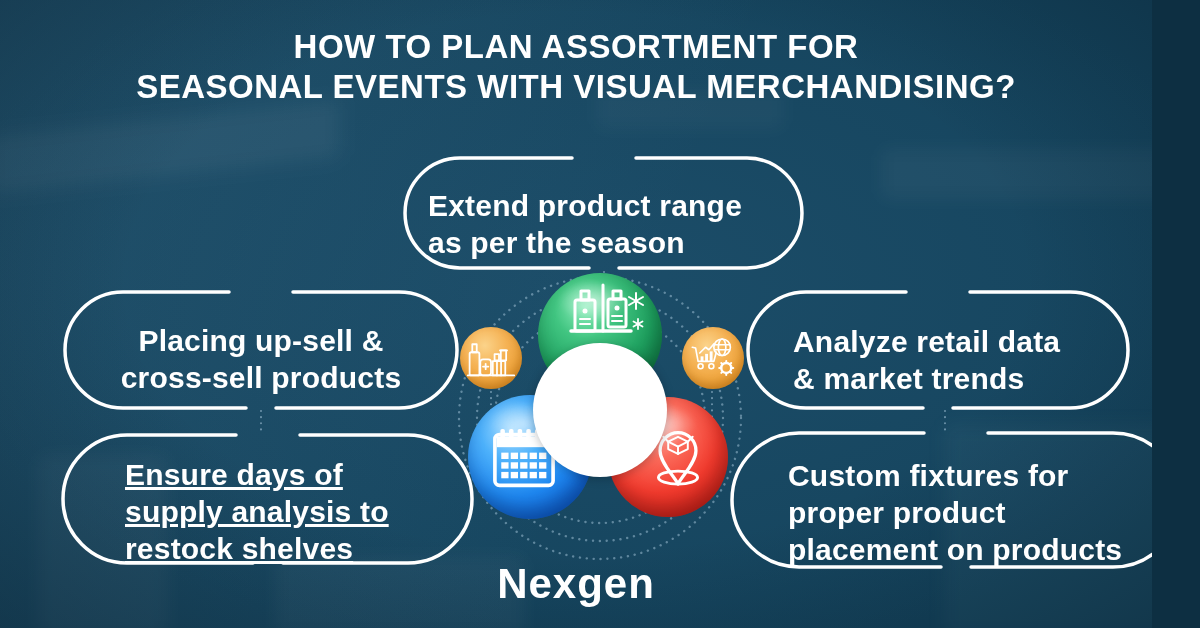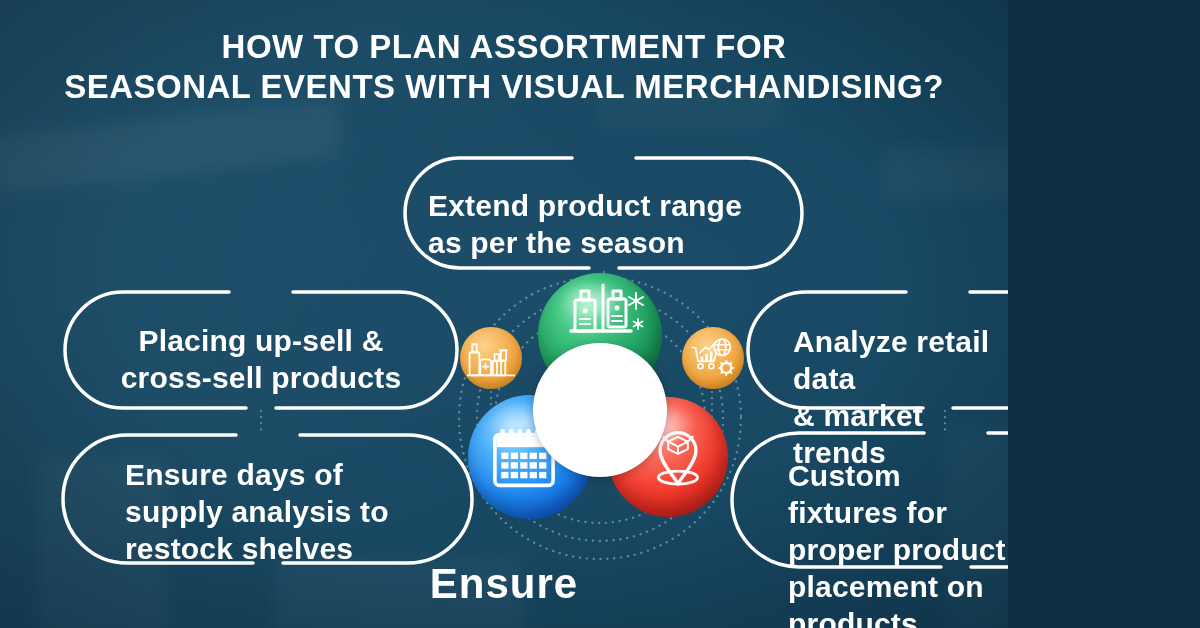--- a/index.html
+++ b/index.html
@@ -1,17 +1,17 @@
 <!DOCTYPE html>
 <html><head>
 <meta charset="utf-8">
 <style>
   html,body{margin:0;padding:0;background:#0d2f42;}
   #canvas{
-    position:relative;width:1008px;height:628px;overflow:hidden;
+    position:relative;width:1152px;height:628px;overflow:hidden;
     font-family:"Liberation Sans","DejaVu Sans",sans-serif;
     background:
       radial-gradient(ellipse 950px 520px at 600px 290px, rgba(45,100,135,.28), transparent 72%),
       linear-gradient(112deg, rgba(130,175,205,.10) 0%, rgba(130,175,205,.05) 28%, transparent 55%),
       #15445d;
   }
   .bgshape{position:absolute;filter:blur(9px);border-radius:6px;}
   .s1{left:-10px;top:118px;width:350px;height:58px;background:rgba(255,255,255,.05);transform:skewY(-6deg);}
   .s2{left:38px;top:455px;width:130px;height:180px;background:rgba(255,255,255,.045);}
   .s3{left:880px;top:148px;width:330px;height:52px;background:rgba(255,255,255,.04);}
@@ -44,21 +44,21 @@
     box-shadow:inset -2px -5px 9px rgba(120,60,0,.30);}
   #badge-left{left:460px;top:327px;}
   #badge-right{left:682px;top:327px;}
   .icn{position:absolute;}
 
   .lbl{position:absolute;z-index:5;color:#fff;font-size:30px;line-height:37px;font-weight:600;
        white-space:pre-line;letter-spacing:.2px;margin-top:12px;}
   #lbl-0{left:428px;top:175px;}
   #lbl-1{left:65px;top:310px;width:392px;text-align:center;}
   #lbl-2{left:793px;top:311px;}
-  #lbl-3{left:125px;top:444px;}
+  #lbl-3{left:125px;top:444px;text-decoration:underline;}
   #lbl-4{left:788px;top:445px;}
 
   #title{position:absolute;top:27px;left:0;width:100%;text-align:center;z-index:5;
          color:#fff;font-weight:800;font-size:33px;line-height:40px;letter-spacing:.5px;}
   #brand{position:absolute;top:560px;left:0;width:100%;text-align:center;z-index:5;
          color:#fff;font-weight:800;font-size:42px;letter-spacing:1px;}
 </style>
 </head>
 <body>
 
@@ -229,16 +229,16 @@
 cross-sell products</div>
   <div class="lbl" id="lbl-2">Analyze retail data
 &amp; market trends</div>
   <div class="lbl" id="lbl-3">Ensure days of
 supply analysis to
 restock shelves</div>
   <div class="lbl" id="lbl-4">Custom fixtures for
 proper product
 placement on products</div>
 
-  <div id="brand">Ensure</div>
+  <div id="brand">Nexgen</div>
 
   <div class="vignette"></div>
 </div>
 
 </body></html>

